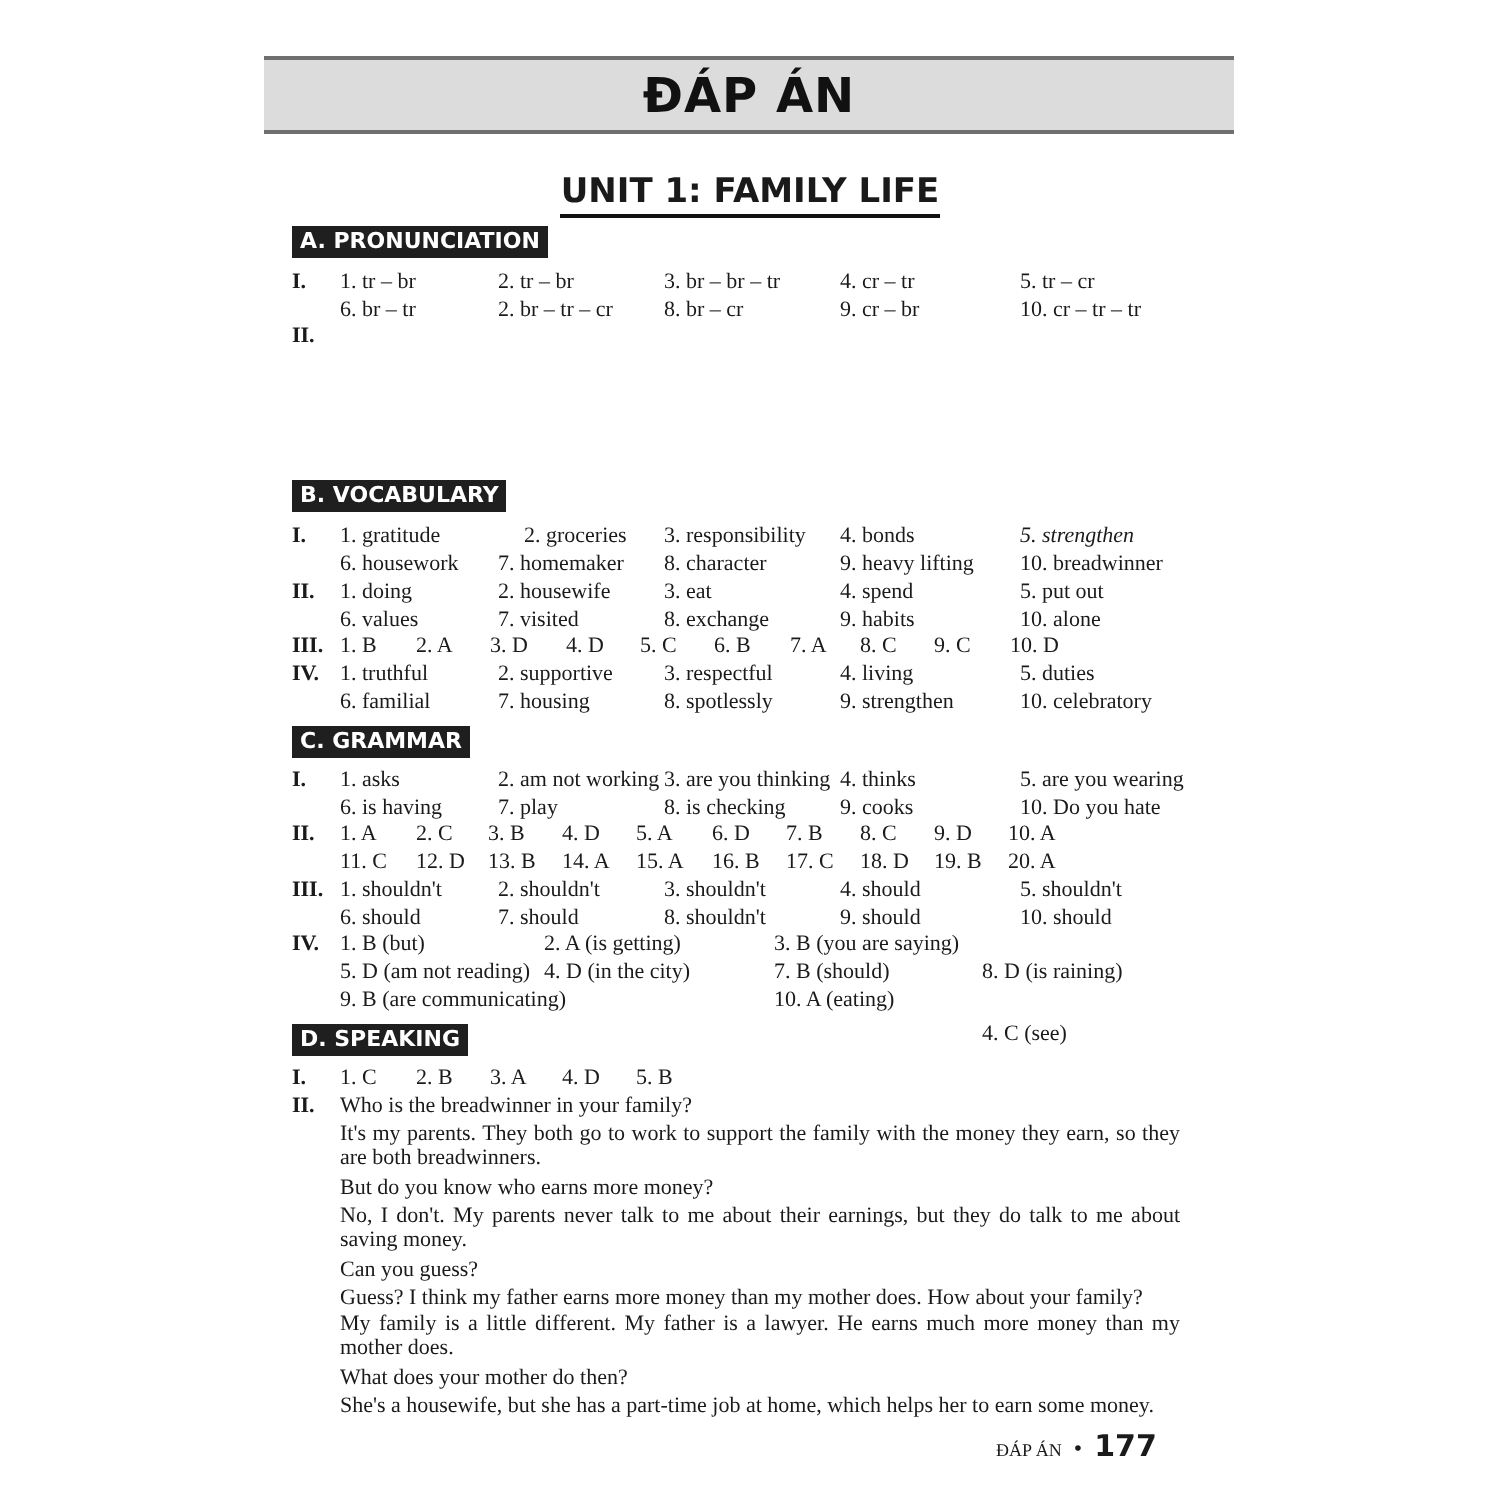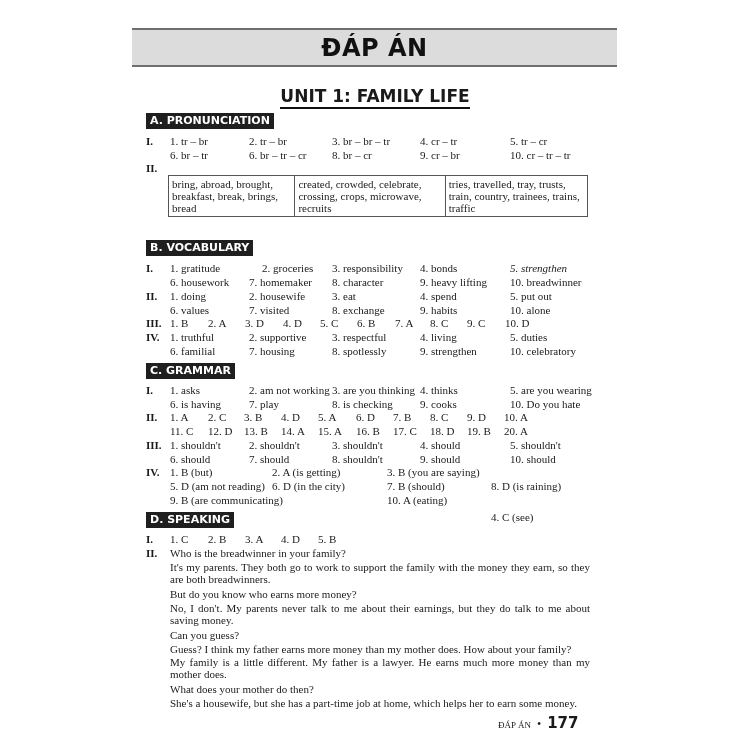--- a/index.html
+++ b/index.html
@@ -57,34 +57,29 @@
 
 <div class="section-tag" style="top:113px;">A. PRONUNCIATION</div>
 
 <span class="t rn" style="left:146px;top:135px;">I.</span>
 <span class="t" style="left:170px;top:135px;">1. tr – br</span>
 <span class="t" style="left:249px;top:135px;">2. tr – br</span>
 <span class="t" style="left:332px;top:135px;">3. br – br – tr</span>
 <span class="t" style="left:420px;top:135px;">4. cr – tr</span>
 <span class="t" style="left:510px;top:135px;">5. tr – cr</span>
 <span class="t" style="left:170px;top:149px;">6. br – tr</span>
-<span class="t" style="left:249px;top:149px;">6. br – tr – cr</span>
+<span class="t" style="left:249px;top:149px;">2. br – tr – cr</span>
 <span class="t" style="left:332px;top:149px;">8. br – cr</span>
 <span class="t" style="left:420px;top:149px;">9. cr – br</span>
 <span class="t" style="left:510px;top:149px;">10. cr – tr – tr</span>
 
 <span class="t rn" style="left:146px;top:162px;">II.</span>
 
 <table class="tbl">
   <tbody>
-  <tr>
-    <td>bring, abroad, brought, breakfast, break, brings, bread</td>
-    <td>created, crowded, celebrate, crossing, crops, microwave, recruits</td>
-    <td>tries, travelled, tray, trusts, train, country, trainees, trains, traffic</td>
-  </tr>
 </tbody>
   </table>
 
 <div class="section-tag" style="top:240px;">B. VOCABULARY</div>
 
 <span class="t rn" style="left:146px;top:262px;">I.</span>
 <span class="t" style="left:170px;top:262px;">1. gratitude</span>
 <span class="t" style="left:262px;top:262px;">2. groceries</span>
 <span class="t" style="left:332px;top:262px;">3. responsibility</span>
 <span class="t" style="left:420px;top:262px;">4. bonds</span>
@@ -178,21 +173,21 @@
 <span class="t" style="left:332px;top:453px;">8. shouldn't</span>
 <span class="t" style="left:420px;top:453px;">9. should</span>
 <span class="t" style="left:510px;top:453px;">10. should</span>
 
 <span class="t rn" style="left:146px;top:466px;">IV.</span>
 <span class="t" style="left:170px;top:466px;">1. B (but)</span>
 <span class="t" style="left:272px;top:466px;">2. A (is getting)</span>
 <span class="t" style="left:387px;top:466px;">3. B (you are saying)</span>
 <span class="t" style="left:491px;top:487px;margin-top:24px;">4. C (see)</span>
 <span class="t" style="left:170px;top:480px;">5. D (am not reading)</span>
-<span class="t" style="left:272px;top:480px;">6. D (in the city)</span>
+<span class="t" style="left:272px;top:480px;">4. D (in the city)</span>
 <span class="t" style="left:387px;top:480px;">7. B (should)</span>
 <span class="t" style="left:491px;top:480px;">8. D (is raining)</span>
 <span class="t" style="left:170px;top:494px;">9. B (are communicating)</span>
 <span class="t" style="left:387px;top:494px;">10. A (eating)</span>
 
 <div class="section-tag" style="top:512px;">D. SPEAKING</div>
 
 <span class="t rn" style="left:146px;top:533px;">I.</span>
 <span class="t" style="left:170px;top:533px;">1. C</span>
 <span class="t" style="left:208px;top:533px;">2. B</span>

